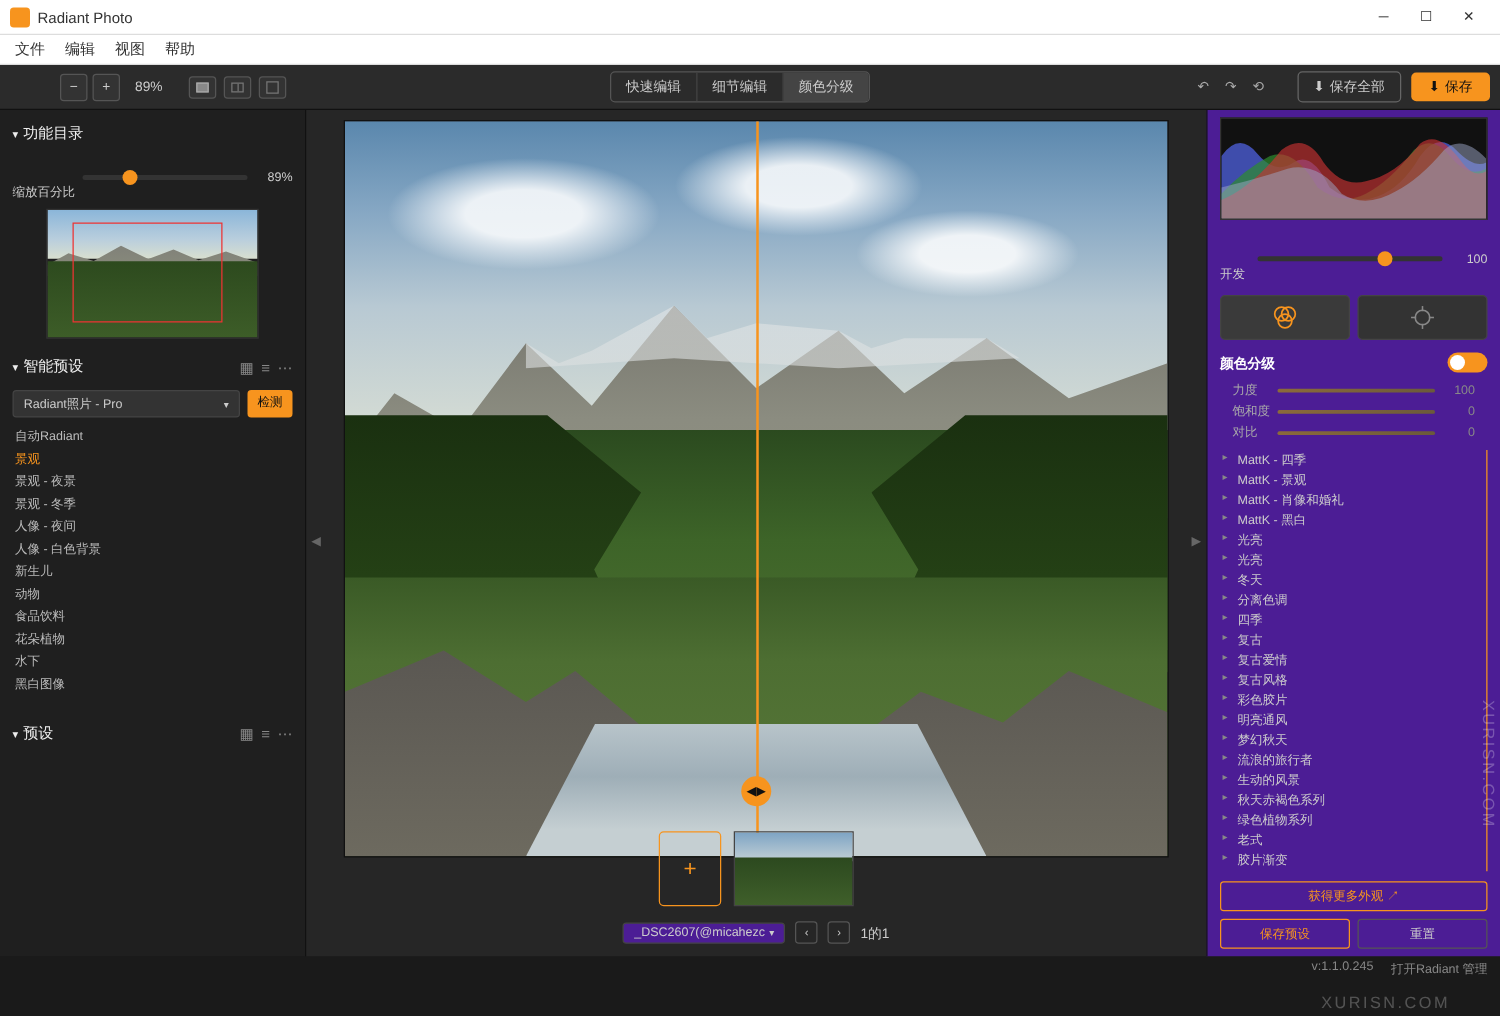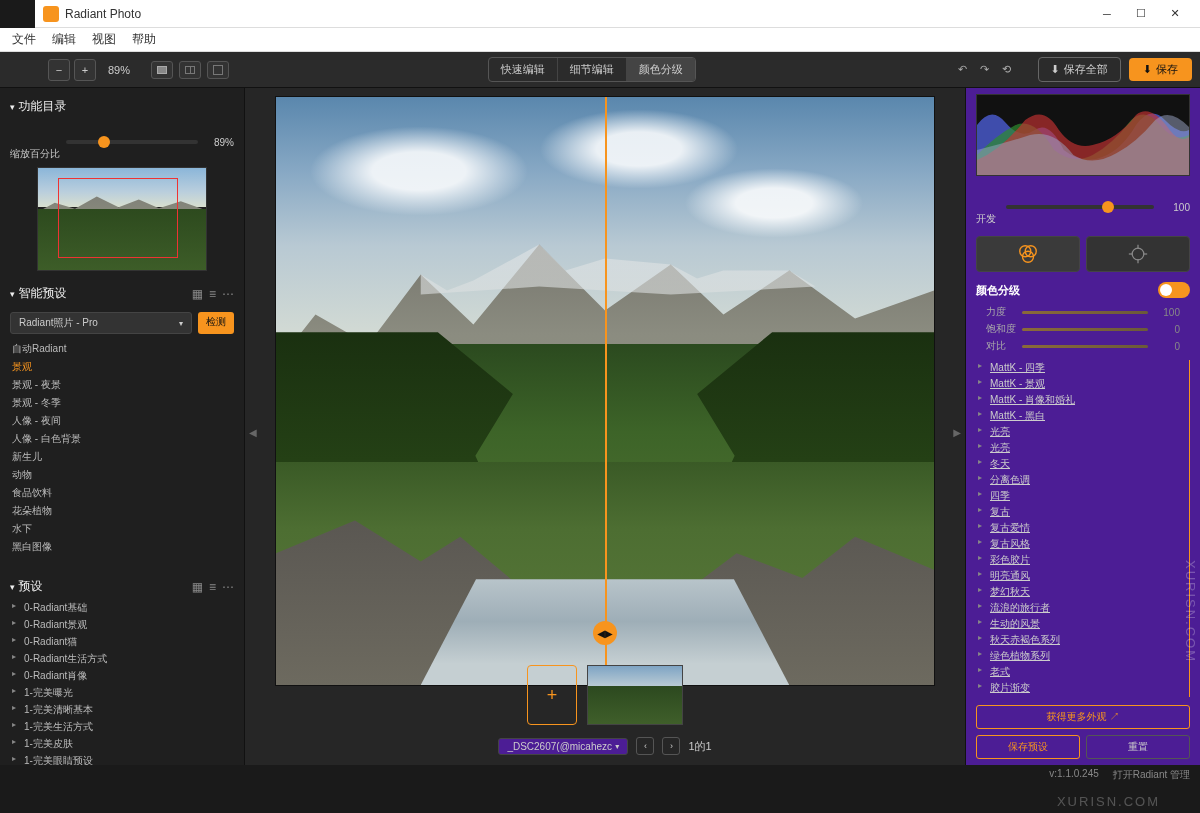--- a/index.html
+++ b/index.html
@@ -1,17 +1,17 @@
 <!DOCTYPE html>
 <html><head>
 <meta charset="utf-8">
 <style>
 * { margin:0; padding:0; box-sizing:border-box; font-family:"Microsoft YaHei","Segoe UI",Arial,sans-serif; }
 body { width:1200px; height:813px; background:#1a1a1a; color:#ccc; overflow:hidden; font-size:11px; position:relative; }
-.titlebar { height:28px; background:#fff; color:#333; display:flex; align-items:center; padding:0 8px; border-bottom:1px solid #ddd;margin-left:35px;}
+.titlebar { height:28px; background:#fff; color:#333; display:flex; align-items:center; padding:0 8px; border-bottom:1px solid #ddd;}
 .titlebar .logo { width:16px; height:16px; background:#f7941e; border-radius:3px; margin-right:6px;}
 .titlebar .title { flex:1; font-size:12px;}
 .titlebar .wbtn { width:34px; height:24px; display:flex; align-items:center; justify-content:center; color:#333;}
 .menubar { height:24px; background:#fff; color:#333; display:flex; align-items:center; padding:0 4px; border-bottom:1px solid #ddd;}
 .menubar span { margin:0 8px; font-size:12px;}
 .topbar { height:36px; background:#2b2b2b; display:flex; align-items:center; padding:0 8px; border-bottom:1px solid #111;}
 .topbar .zoombtn { width:22px; height:22px; border:1px solid #555; background:#333; display:flex; align-items:center; justify-content:center; margin-right:4px; border-radius:3px;}
 .topbar .zoomlabel { margin:0 8px; font-size:11px;}
 .topbar .viewopt { width:22px; height:18px; margin:0 3px; background:#333; border:1px solid #555; border-radius:3px; display:flex; align-items:center; justify-content:center;}
 .topbar .tabs { display:flex; border:1px solid #555; border-radius:4px; overflow:hidden; margin:0 auto;}
@@ -84,21 +84,21 @@
 .panelrow { display:flex; align-items:center; font-size:11px; margin:4px 0;}
 .panelrow .lbl { flex:1;}
 .toolrow { display:flex; gap:6px; margin:6px 0;}
 .toolrow .tool { flex:1; height:36px; background:#333; border:1px solid #444; border-radius:4px; display:flex; align-items:center; justify-content:center; color:#f7941e; font-size:20px;}
 .toolrow .tool.active { background:#3a3a3a;}
 .sl2 { display:flex; align-items:center; font-size:10px; margin:3px 10px;}
 .sl2 .lbl { width:36px; color:#aaa;}
 .sl2 .track { flex:1; height:3px; background:linear-gradient(to right,#8b6a3a,#6b5a3a); position:relative; border-radius:2px;}
 .sl2 .val { width:26px; text-align:right; margin-left:6px; color:#888;}
 .looklist { flex:1; overflow-y:auto; margin:4px 0; border-right:1px solid #f7941e;}
-.looklist .item { padding:1px 0 1px 14px; font-size:10px; position:relative; color:#ccc;text-decoration:underline;}
+.looklist .item { padding:1px 0 1px 14px; font-size:10px; position:relative; color:#ccc;}
 .looklist .item::before { content:"▸"; position:absolute; left:2px; font-size:8px; color:#888;}
 .rbtn { border:1px solid #555; padding:4px 0; text-align:center; font-size:10px; border-radius:3px;}
 .orange-outline { border:1px solid #f7941e; color:#f7941e; padding:4px 0; text-align:center; font-size:10px; border-radius:3px;}
 .footer { height:20px; padding:0 10px; display:flex; align-items:center; font-size:10px; color:#888;}
 .footer .r { margin-left:auto; display:flex; gap:14px;}
 .watermark { position:absolute; right:2px; top:560px; writing-mode:vertical-rl; color:rgba(255,255,255,0.25); font-size:13px; letter-spacing:2px;}
 .watermark2 { position:absolute; right:40px; bottom:4px; color:rgba(255,255,255,0.25); font-size:13px; letter-spacing:2px;}
 ::-webkit-scrollbar { width:6px;}
 ::-webkit-scrollbar-track { background:#222;}
 ::-webkit-scrollbar-thumb { background:#444;}
@@ -212,33 +212,20 @@
     <div style="height:14px"></div>
     <div class="section-head">
       <span class="arrow">▾</span>
       <span>预设</span>
       <div class="icons">
           <span>▦</span>
           <span>≡</span>
           <span>⋯</span>
         </div>
     </div>
-    <div class="tree" id="presetlist">
-        <div class="item">0-Radiant基础</div>
-        <div class="item">0-Radiant景观</div>
-        <div class="item">0-Radiant猫</div>
-        <div class="item">0-Radiant生活方式</div>
-        <div class="item">0-Radiant肖像</div>
-        <div class="item">1-完美曝光</div>
-        <div class="item">1-完美清晰基本</div>
-        <div class="item">1-完美生活方式</div>
-        <div class="item">1-完美皮肤</div>
-        <div class="item">1-完美眼睛预设</div>
-        <div class="item">1-完美细节</div>
-      </div>
 
   </div>
 
   <div class="center">
     <div style="position:absolute;left:4px;top:50%;color:#666;font-size:10px">◀</div>
     <div style="position:absolute;right:4px;top:50%;color:#666;font-size:10px">▶</div>
     <div class="imgwrap">
       <div class="sky"></div>
       <div class="cloud c1"></div>
         <div class="cloud c2"></div>

